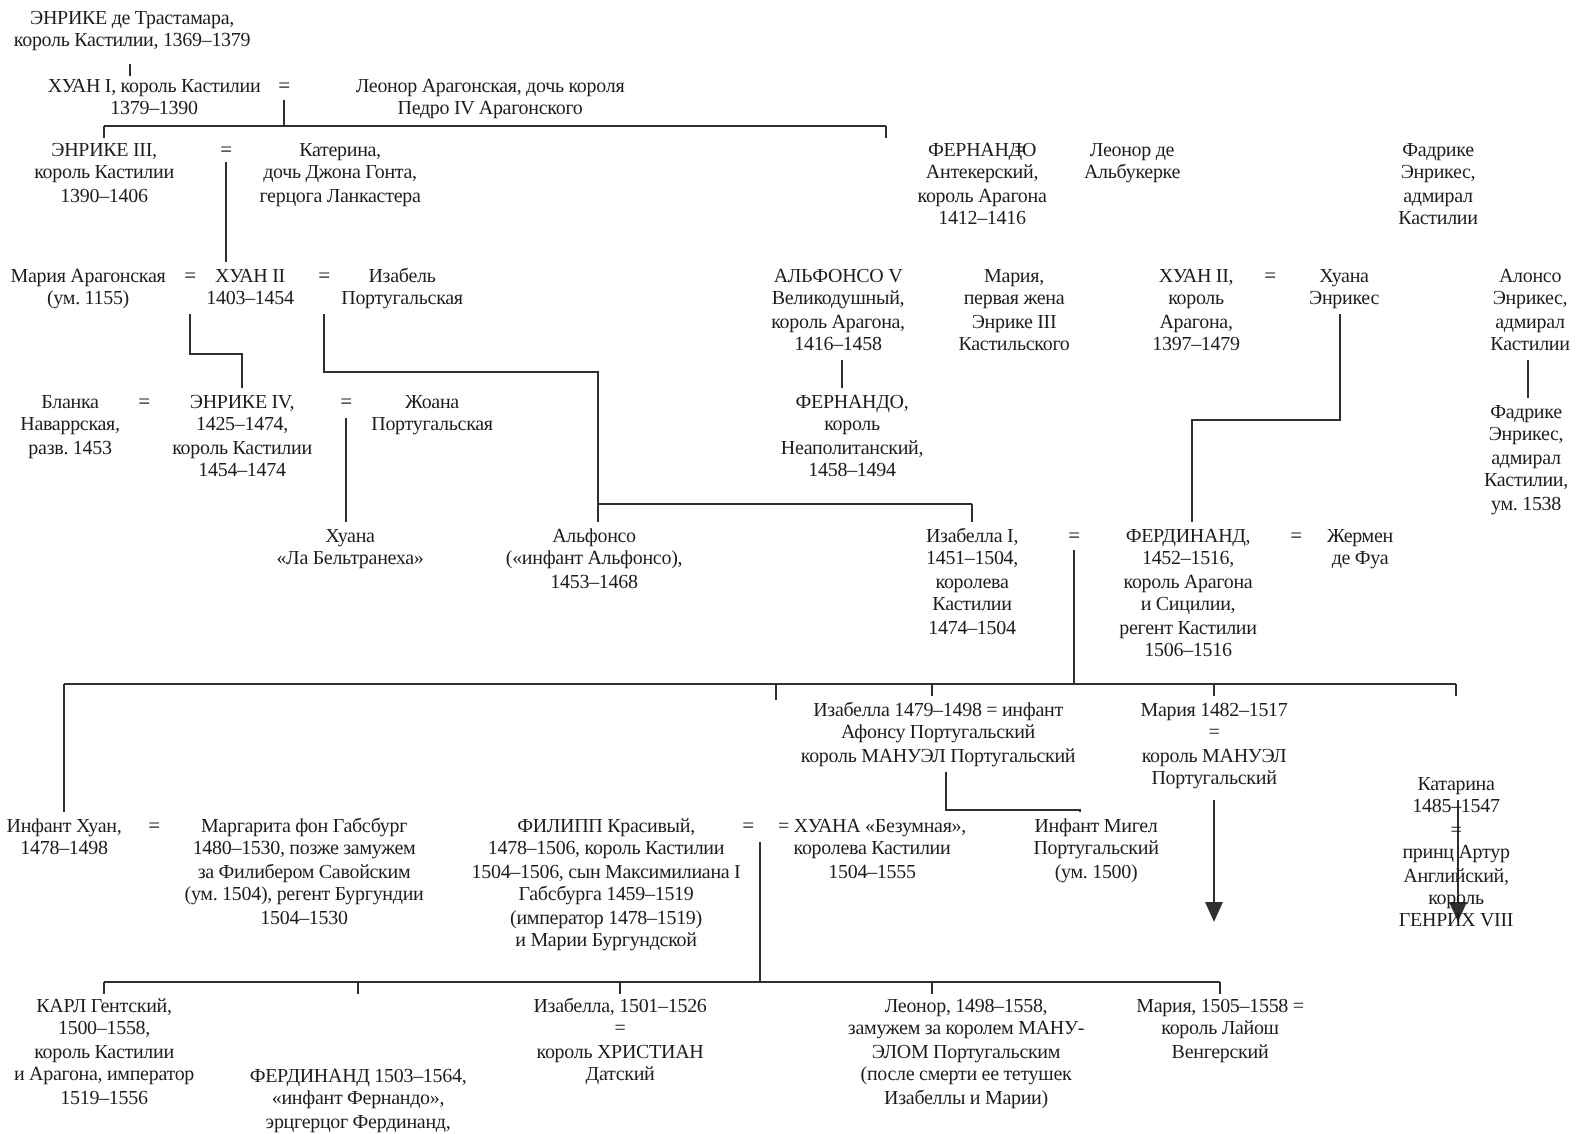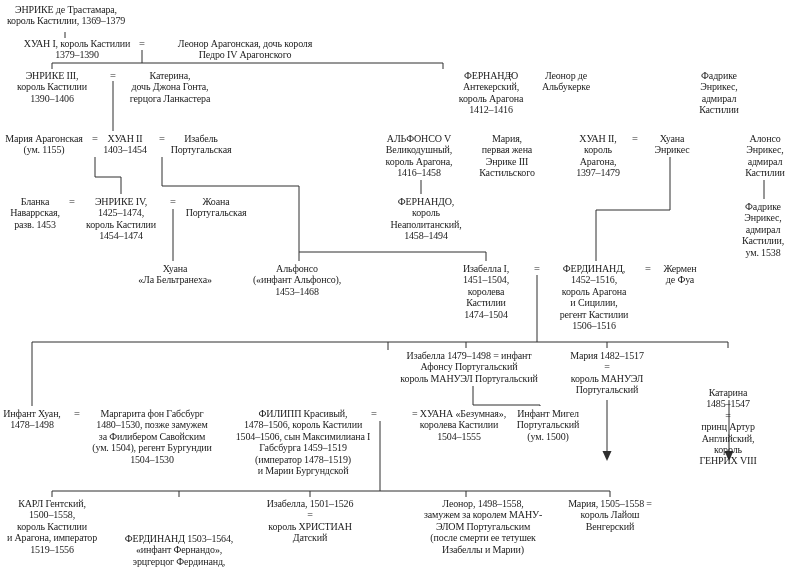--- a/index.html
+++ b/index.html
@@ -171,21 +171,21 @@
 за Филибером Савойским
 (ум. 1504), регент Бургундии
 1504–1530</div>
       <div class="node" style="left: 303px; top: 408px;">ФИЛИПП Красивый,
 1478–1506, король Кастилии
 1504–1506, сын Максимилиана I
 Габсбурга 1459–1519
 (император 1478–1519)
 и Марии Бургундской</div>
       <div class="node eq" style="left: 374px; top: 408px;">=</div>
-      <div class="node" style="left: 459px; top: 408px;">= ХУАНА «Безумная»,
+      <div class="node" style="left: 436px; top: 408px;">= ХУАНА «Безумная»,
 королева Кастилии
 1504–1555</div>
       <div class="node" style="left: 548px; top: 408px;">Инфант Мигел
 Португальский
 (ум. 1500)</div>
       <div class="node" style="left: 52px; top: 498px;">КАРЛ Гентский,
 1500–1558,
 король Кастилии
 и Арагона, император
 1519–1556</div>

